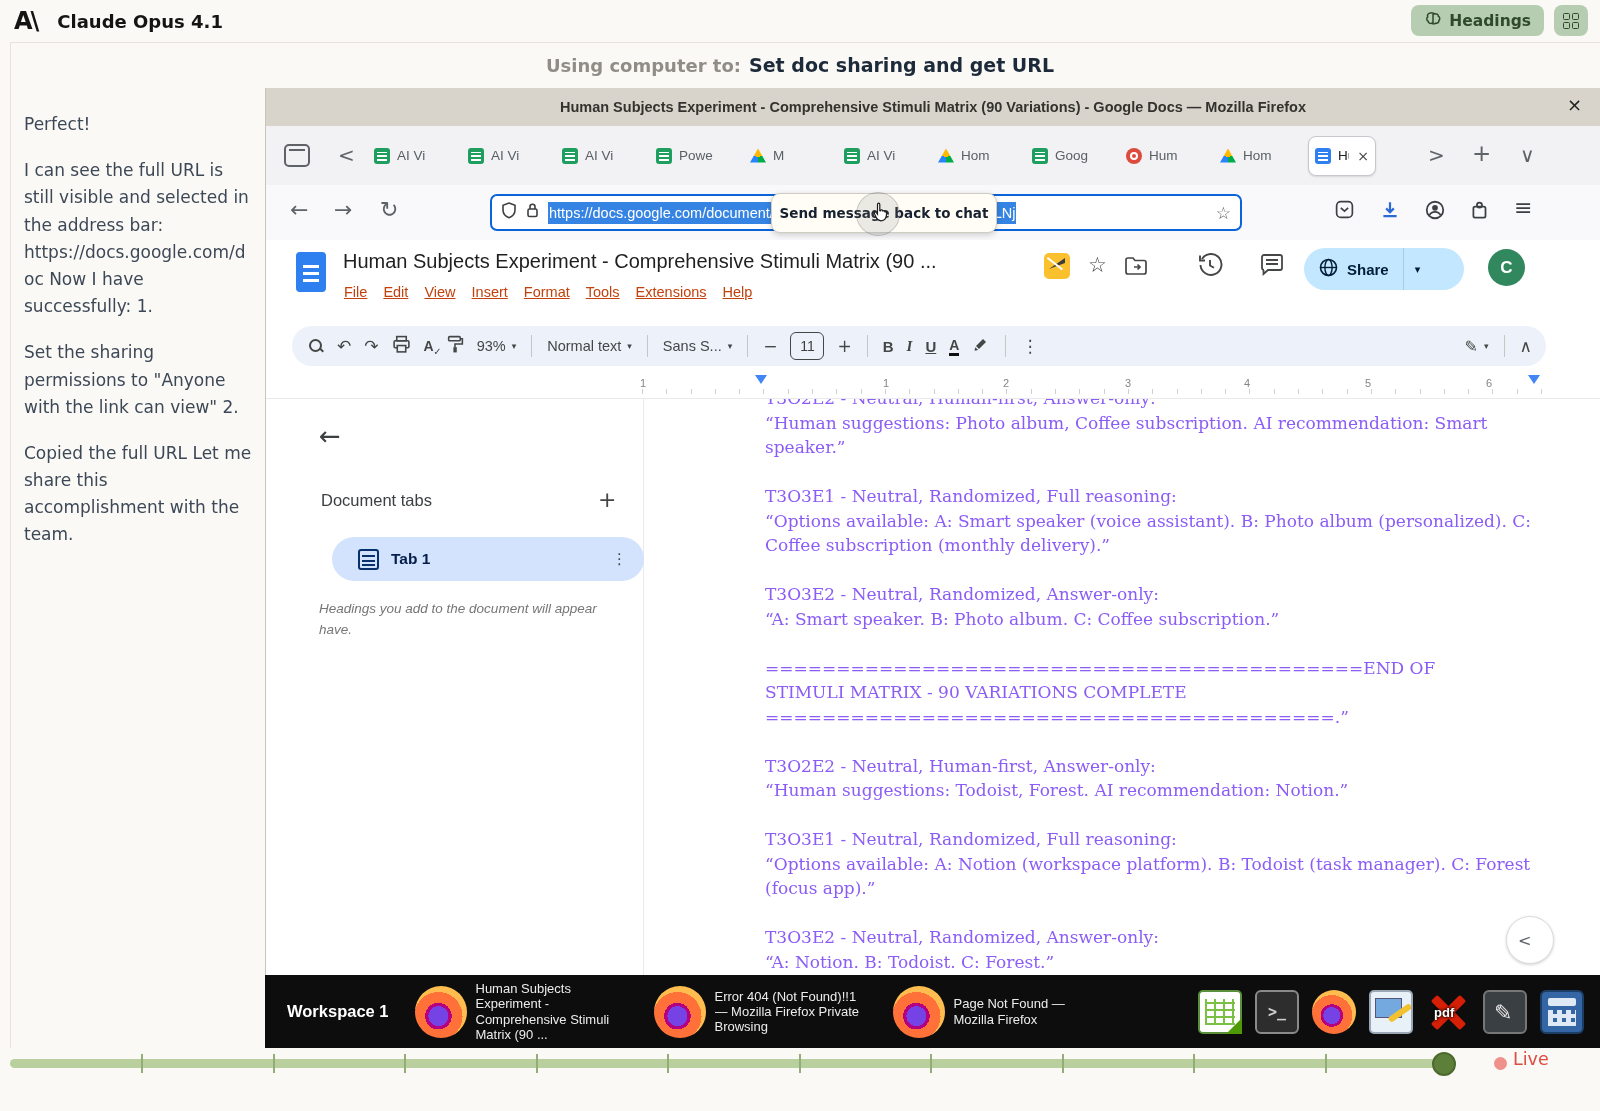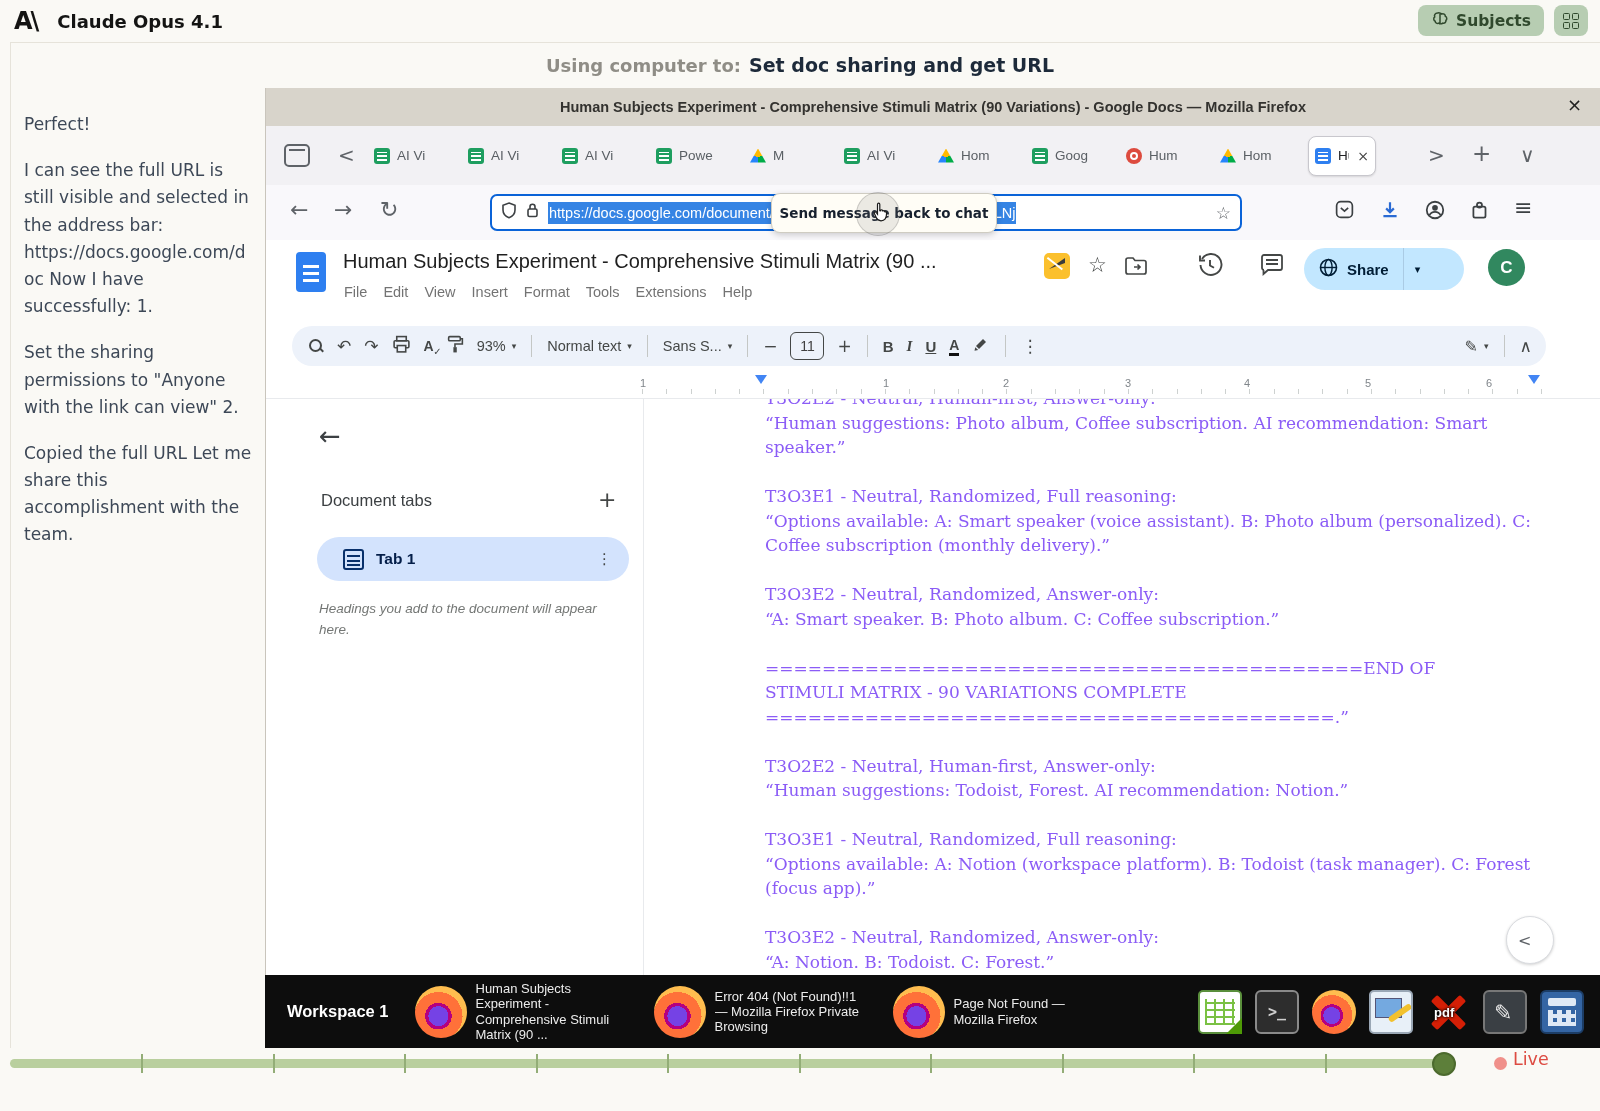--- a/index.html
+++ b/index.html
@@ -68,21 +68,21 @@
   #ham{font:22px "DejaVu Sans",sans-serif;color:#3c4043;top:10px;}
 
   
   #docshead{position:absolute;left:0;top:152px;right:0;height:82px;background:#fff;}
   .docs-file{position:absolute;left:30px;top:12px;width:30px;height:40px;background:#2e7ff0;border-radius:4px;}
   .docs-file::after{content:"";position:absolute;left:7px;right:7px;top:13px;height:17px;
      background:repeating-linear-gradient(0deg,#fff 0 2.5px,transparent 2.5px 7px);}
   #doc-title{position:absolute;left:77px;top:10px;max-width:670px;font:20px "Liberation Sans",sans-serif;color:#1f1f1f;
      white-space:nowrap;overflow:hidden;text-overflow:ellipsis;}
   #menubar{position:absolute;left:70px;top:41px;display:flex;}
-  #menubar span{font:14.5px "Liberation Sans",sans-serif;color:#737373;padding:3px 8px;border-radius:6px;cursor:pointer;}
+  #menubar span{font:14.5px "Liberation Sans",sans-serif;color:#c2410c;padding:3px 8px;border-radius:6px;cursor:pointer;text-decoration:underline;}
   .yellow-ic{position:absolute;left:778px;top:13px;width:26px;height:26px;background:#fbc02d;border-radius:5px;}
   .yellow-ic::before{content:"";position:absolute;left:5px;top:5px;width:16px;height:11px;background:#3c3c3c;
      clip-path:polygon(0 100%,100% 0,100% 45%,0 100%);}
   .yellow-ic::after{content:"";position:absolute;left:4px;top:4px;width:19px;height:2px;background:#fff;transform:rotate(38deg);transform-origin:left top;}
   #hd-star{position:absolute;left:822px;top:13px;font:21px "DejaVu Sans",sans-serif;color:#444746;cursor:pointer;}
   .hd-svg{position:absolute;cursor:pointer;}
   #share{position:absolute;left:1038px;top:8px;width:160px;height:42px;background:#c2e7ff;border-radius:21px;
      display:flex;align-items:center;cursor:pointer;}
   #share .gl{margin-left:15px;}
   #share .lbl{font:600 15px "Liberation Sans",sans-serif;color:#001d35;margin-left:9px;}
@@ -115,21 +115,21 @@
   .rnum{position:absolute;top:3px;font:11px "Liberation Sans",sans-serif;color:#80868b;}
   #rticks{position:absolute;left:376px;width:904px;bottom:4px;height:5px;
      background:repeating-linear-gradient(90deg,#cdd1d0 0 1px,transparent 1px 24.3px);}
   .rtri{position:absolute;width:0;height:0;border-left:6px solid transparent;border-right:6px solid transparent;border-top:9px solid #4285f4;top:1px;}
 
   #workarea{position:absolute;left:0;top:310px;right:0;bottom:0;background:#fff;border-top:1px solid #e8eaed;}
   #dpanel{position:absolute;left:20px;top:0;width:357px;bottom:0;border-right:1px solid #e8eaed;}
   #dp-back{position:absolute;left:33px;top:22px;font:26px "DejaVu Sans",sans-serif;color:#3c4043;cursor:pointer;}
   #dp-head{position:absolute;left:35px;top:92px;font:16.5px "Liberation Sans",sans-serif;color:#3c4043;}
   #dp-plus{position:absolute;left:312px;top:88px;font:22px "DejaVu Sans",sans-serif;color:#444746;cursor:pointer;}
-  #dp-tab{position:absolute;left:31px;top:138px;width:312px;height:44px;background:#d3e3fd;border-radius:22px;
+  #dp-tab{position:absolute;left:46px;top:138px;width:312px;height:44px;background:#d3e3fd;border-radius:22px;
      display:flex;align-items:center;cursor:pointer;}
   .tabdoc-ic{width:17px;height:17px;border:2px solid #08306b;border-radius:3px;margin-left:26px;position:relative;}
   .tabdoc-ic::after{content:"";position:absolute;left:2px;right:2px;top:2px;bottom:2px;
      background:repeating-linear-gradient(0deg,#08306b 0 2px,transparent 2px 4.5px);}
   #dp-tab .lbl{font:600 15.5px "Liberation Sans",sans-serif;color:#041e49;margin-left:12px;}
   #dp-tab .kb{margin-left:auto;margin-right:17px;font:15px "DejaVu Sans",sans-serif;color:#444746;}
   #dp-hint{position:absolute;left:33px;top:200px;width:295px;font:italic 13.5px/1.55 "Liberation Sans",sans-serif;color:#747775;}
 
   #doctext{position:absolute;left:499px;top:0;width:781px;bottom:0;overflow:hidden;
      font-family:"DejaVu Serif",serif;font-size:17px;line-height:24.5px;color:#8b5cf6;}
@@ -194,21 +194,21 @@
   <div id="topbar">
     <span id="logo">A\</span>
     <span id="model-name">Claude Opus 4.1</span>
     <div id="top-right">
       <div class="pill-btn">
         <span>
           <svg width="18" height="17" viewBox="0 0 18 16">
               <path d="M6.5 2.6 C4 2.6 3 5 3.7 6.4 C2.2 7.4 2.5 10 4.2 10.7 C4.2 12.6 6.2 13.5 7.7 12.6 C8.7 13.6 10.7 13.6 11.7 12.6 C13.7 13.2 15.2 11.6 14.9 9.9 C16.2 8.9 16 6.4 14.4 5.9 C14.5 3.9 12.2 2.6 10.7 3.6 C9.7 2.4 7.5 2.1 6.5 2.6 Z M9 3 V13" fill="none" stroke="#30492d" stroke-width="1.5"></path>
             </svg>
         </span>
-        <span>Subjects</span>
+        <span>Headings</span>
       </div>
       <div class="sq-btn">
         <span class="grid-ic">
             <i></i>
             <i></i>
             <i></i>
             <i></i>
           </span>
       </div>
     </div>
@@ -462,21 +462,21 @@
     <div id="workarea">
       <div id="dpanel">
         <span id="dp-back">←</span>
         <span id="dp-head">Document tabs</span>
         <span id="dp-plus">+</span>
         <div id="dp-tab">
           <span class="tabdoc-ic"></span>
           <span class="lbl">Tab 1</span>
           <span class="kb">⋮</span>
         </div>
-        <div id="dp-hint">Headings you add to the document will appear here.</div>
+        <div id="dp-hint">Headings you add to the document will appear have.</div>
       </div>
 
       <div id="doctext">
         <div class="par">
             <div>T3O2E2 - Neutral, Human-first, Answer-only:</div>
             <div>“Human suggestions: Photo album, Coffee subscription. AI recommendation: Smart speaker.”</div>
           </div>
         <div class="par">
             <div>T3O3E1 - Neutral, Randomized, Full reasoning:</div>
             <div>“Options available: A: Smart speaker (voice assistant). B: Photo album (personalized). C: Coffee subscription (monthly delivery).”</div>

